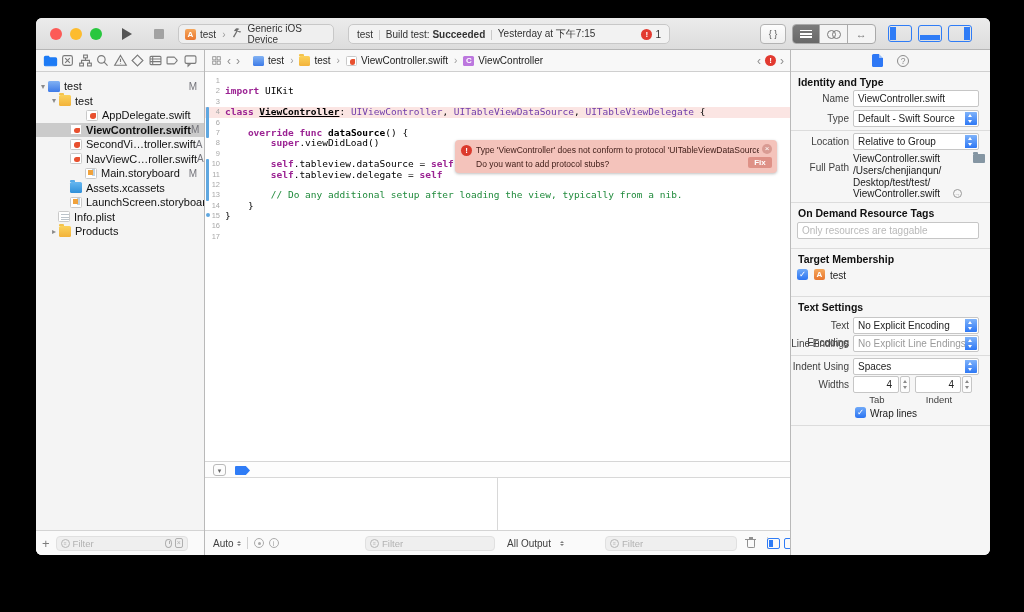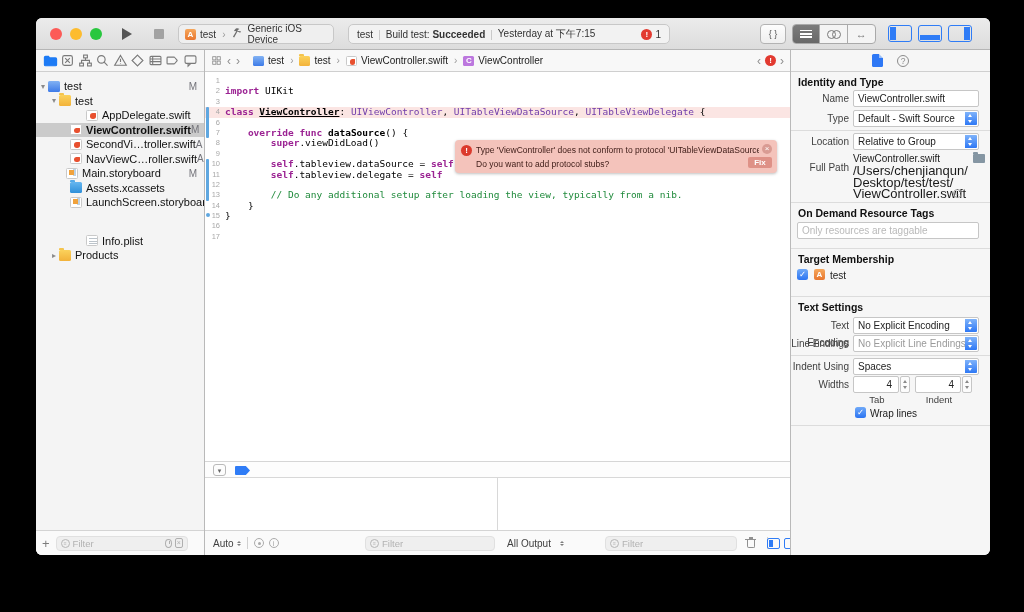--- a/index.html
+++ b/index.html
@@ -352,37 +352,37 @@
           <span class="fi icon-swift"></span>
           <span class="tlabel">SecondVi…troller.swift</span>
           <span class="tbadge">A</span>
         </div>
         <div class="trow" style="padding-left: 24px;">
           <span class="disc"></span>
           <span class="fi icon-swift"></span>
           <span class="tlabel">NavViewC…roller.swift</span>
           <span class="tbadge">A</span>
         </div>
-        <div class="trow" style="padding-left: 20px; justify-content: space-between;">
+        <div class="trow" style="padding-left: 39px; justify-content: space-between;">
           <span class="disc"></span>
           <span class="fi icon-storyboard"></span>
           <span class="tlabel">Main.storyboard</span>
           <span class="tbadge">M</span>
         </div>
         <div class="trow" style="padding-left: 24px;">
           <span class="disc"></span>
           <span class="fi icon-xcassets"></span>
           <span class="tlabel">Assets.xcassets</span>
         </div>
         <div class="trow" style="padding-left: 24px;">
           <span class="disc"></span>
           <span class="fi icon-storyboard"></span>
           <span class="tlabel">LaunchScreen.storyboard</span>
         </div>
-        <div class="trow" style="padding-left: 40px; margin-top: 24px;">
+        <div class="trow" style="padding-left: 12px;">
           <span class="disc"></span>
           <span class="fi icon-plist"></span>
           <span class="tlabel">Info.plist</span>
         </div>
         <div class="trow" style="padding-left: 13px;">
           <span class="disc">▸</span>
           <span class="fi icon-folder"></span>
           <span class="tlabel">Products</span>
         </div>
       </div>
@@ -574,21 +574,21 @@
 
     <div class="ins-label" style="top:83px;">Location</div>
     <div class="ins-field dropdown" style="top:83px;">
       <span>Relative to Group</span><span class="dd-cap"></span>
     </div>
 
     <div style="position:absolute; left:62px; top:103px; font-size:10px; color:#1A1A1A;">ViewController.swift</div>
     <span class="ins-folder" style="left:182px; top:104px;"></span>
 
     <div class="ins-label" style="top:112px; line-height:11px;">Full Path</div>
-    <div style="position:absolute; left:62px; top:115px; font-size:13px; line-height:11.5px; color:#1A1A1A;">
+    <div style="position:absolute; left:62px; top:115px; font-size:10px; line-height:11.5px; color:#1A1A1A;">
       <div>/Users/chenjianqun/</div>
       <div>Desktop/test/test/</div>
       <div>ViewController.swift</div>
     </div>
     <span class="circle-arrow" style="left:162px; top:139px;">→</span>
 
     <div class="hr" style="top:152px;"></div>
     <div class="ins-h" style="top:157px;">On Demand Resource Tags</div>
     <input class="ins-field" style="left: 6px; top: 172px; width: 182px;" placeholder="Only resources are taggable">
 

